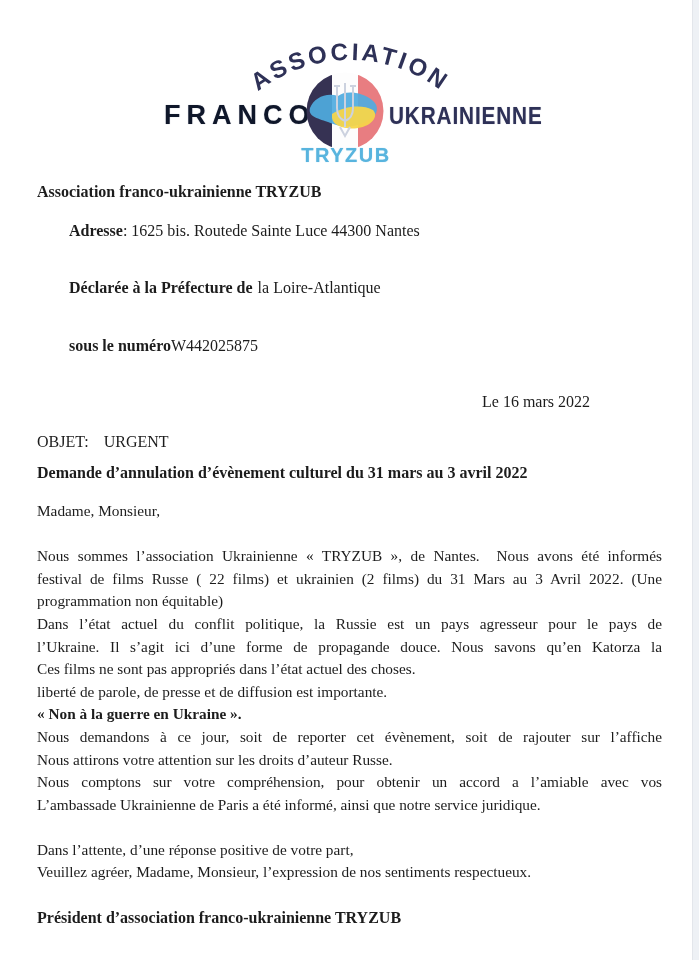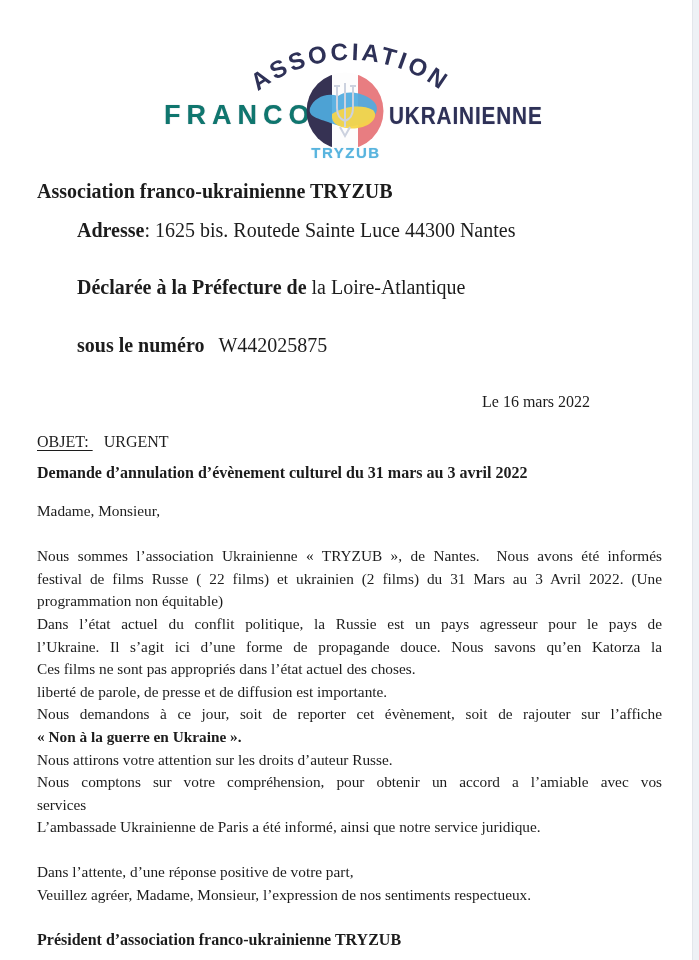--- a/index.html
+++ b/index.html
@@ -29,36 +29,36 @@
     position:absolute; font-family:"Liberation Sans", sans-serif;
     font-weight:700; color:#2e3157; line-height:1;
     text-shadow:0 0 1px rgba(46,49,87,.4);
   }
   .logo-franco { left:164px; top:102px; font-size:27px; letter-spacing:6px; }
   .logo-ukrainienne { left:389px; top:105px; font-size:23px; letter-spacing:1px; transform:scaleX(.9); transform-origin:left; }
   .logo-emblem { position:absolute; left:304px; top:72px; width:82px; height:78px; }
   .logo-tryzub {
     position:absolute; left:300px; top:144px; width:92px;
     text-align:center; font-family:"Liberation Sans", sans-serif;
-    font-weight:700; font-size:15px; letter-spacing:1.5px; color:#58b4de;
+    font-weight:700; font-size:20px; letter-spacing:1.5px; color:#58b4de;
     text-shadow:0 0 1px rgba(88,180,222,.6);
   }
 
   
   .content { position:absolute; left:37px; top:182px; width:625px; }
-  .hline { font-size:20px; line-height:19.3px; white-space:pre-wrap; }
+  .hline { font-size:16px; line-height:19.3px; white-space:pre-wrap; }
   .hline .lbl { font-weight:700; }
   .addr-val { }
   .pref-val { margin-left:5px; }
-  .num-val  { margin-left:14px; }
+  .num-val  { }
 
   .date-line { margin-top:17px; font-size:16px; line-height:20px; text-indent:445px; }
 
   .objet-line { margin-top:19px; font-size:16px; line-height:21px; }
-  .objet-label { text-decoration:underline; text-underline-offset:3px; }
+  .objet-label { text-underline-offset:3px; }
   .objet-value { margin-left:11px; }
 
   .subject-line { margin-top:10px; font-size:16px; font-weight:700; line-height:22px; }
 
   .letter-body { margin-top:16px; }
   .line {
     font-size:15.3px; line-height:22.6px; min-height:22.6px;
     white-space:pre-wrap; text-align:left;
   }
   .line.stretch { text-align:justify; text-align-last:justify; -moz-text-align-last:justify; }
@@ -75,21 +75,21 @@
   <div class="logo">
     <svg class="logo-arc" viewBox="0 0 200 100" overflow="visible">
       <defs>
         <path id="arc" d="M 10 80 A 150 150 0 0 1 190 80" fill="none"></path>
       </defs>
       <text style="color: rgb(46, 49, 87); fill: rgb(46, 49, 87);">
         <textPath href="#arc" startOffset="50%" text-anchor="middle">ASSOCIATION</textPath>
       </text>
     </svg>
 
-    <div class="logo-word logo-franco" style="color: #0f766e; fill: rgb(46, 49, 87); text-align: right;">FRANCO</div>
+    <div class="logo-word logo-franco" style="color: #0f172a; fill: rgb(46, 49, 87); text-align: right;">FRANCO</div>
     <div class="logo-word logo-ukrainienne" style="color: rgb(46, 49, 87); fill: rgb(46, 49, 87);">UKRAINIENNE</div>
 
     <svg class="logo-emblem" viewBox="0 0 82 78">
       <defs>
         <clipPath id="circ">
             <circle cx="41" cy="39" r="38.5"></circle>
           </clipPath>
       </defs>
       <g clip-path="url(#circ)">
         <rect x="0" y="0" width="28" height="78" fill="#363253"></rect>
@@ -138,25 +138,24 @@
     <div class="letter-body">
         <div class="line">Madame, Monsieur,</div>
         <div class="line blank"></div>
         <div class="line stretch">Nous sommes l’association Ukrainienne « TRYZUB », de Nantes.&nbsp; Nous avons été informés</div>
         <div class="line stretch">festival de films Russe ( 22 films) et ukrainien (2 films) du 31 Mars au 3 Avril 2022. (Une</div>
         <div class="line">programmation non équitable)</div>
         <div class="line stretch">Dans l’état actuel du conflit politique, la Russie est un pays agresseur pour le pays de</div>
         <div class="line stretch">l’Ukraine. Il s’agit ici d’une forme de propagande douce. Nous savons qu’en Katorza la</div>
         <div class="line">Ces films ne sont pas appropriés dans l’état actuel des choses.</div>
         <div class="line">liberté de parole, de presse et de diffusion est importante.</div>
+        <div class="line bold">« Non à la guerre en Ukraine ».</div>
         <div class="line stretch">Nous demandons à ce jour, soit de reporter cet évènement, soit de rajouter sur l’affiche</div>
-        <div class="line bold">« Non à la guerre en Ukraine ».</div>
         <div class="line">Nous attirons votre attention sur les droits d’auteur Russe.</div>
         <div class="line stretch">Nous comptons sur votre compréhension, pour obtenir un accord a l’amiable avec vos</div>
-        <div class="line">services</div>
         <div class="line">L’ambassade Ukrainienne de Paris a été informé, ainsi que notre service juridique.</div>
         <div class="line blank"></div>
         <div class="line">Dans l’attente, d’une réponse positive de votre part,</div>
         <div class="line">Veuillez agréer, Madame, Monsieur, l’expression de nos sentiments respectueux.</div>
         <div class="line blank"></div>
       </div>
 
     <div class="president-line">Président d’association franco-ukrainienne TRYZUB</div>
 
   </div>

